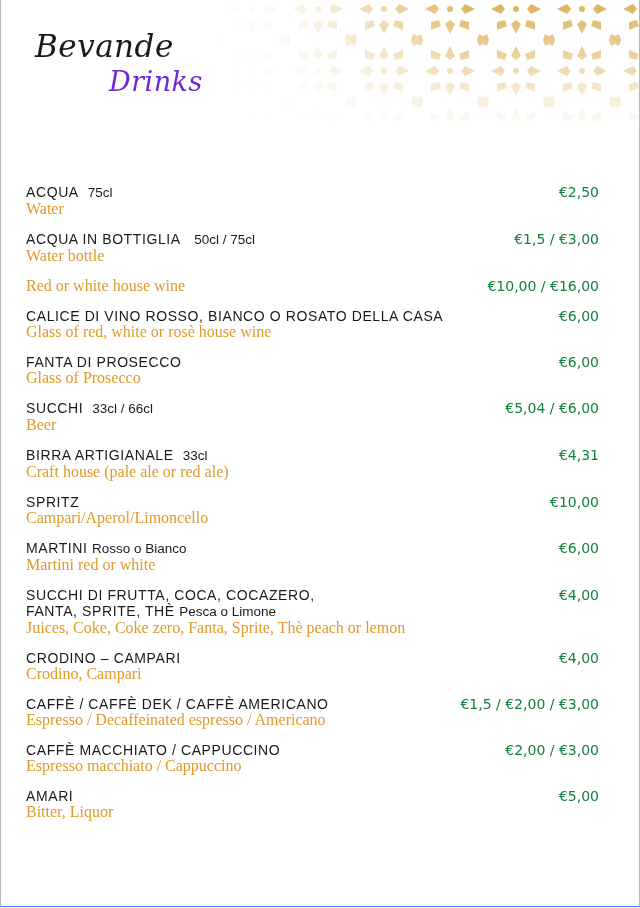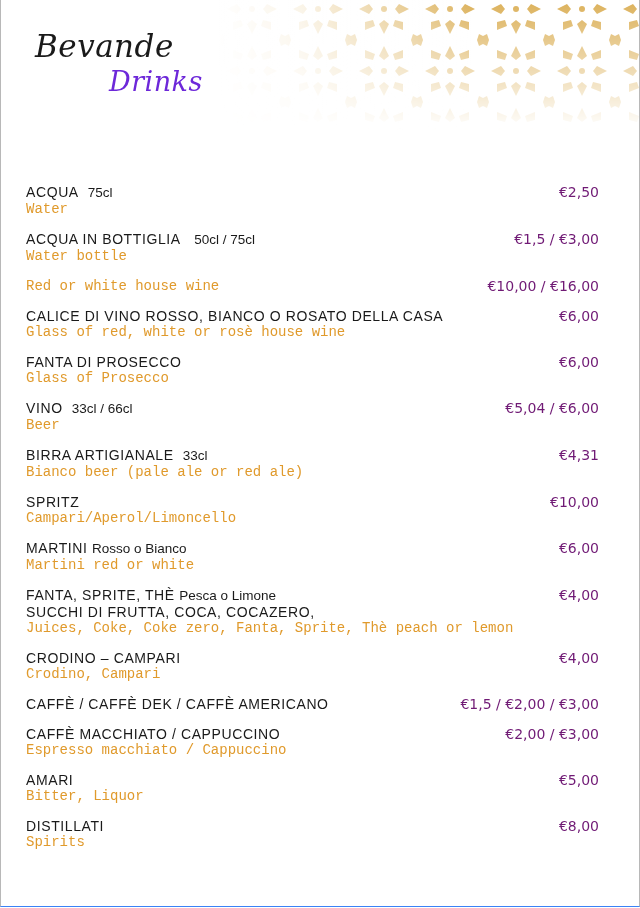--- a/index.html
+++ b/index.html
@@ -50,27 +50,27 @@
       display: flex; justify-content: space-between; align-items: flex-start;
     }
     .names { flex: 1; }
     .name {
       font-family: "Liberation Sans", sans-serif;
       font-size: 14px; line-height: 16px; color: #1a1a1a;
       letter-spacing: 0.6px; white-space: nowrap;
     }
     .name .size { letter-spacing: 0; font-size: 13.5px; }
     .desc {
-      font-family: Liberation Mono, monospace;
-      font-size: 14px; line-height: 16px; color: #e09a2c;
+      font-family: Liberation Serif, serif;
+      font-size: 16px; line-height: 16px; color: #e09a2c;
       white-space: nowrap;
     }
     .price {
       font-family: "DejaVu Sans", sans-serif;
-      font-size: 14px; line-height: 16px; color: #701a75;
+      font-size: 14px; line-height: 16px; color: #15803d;
       white-space: nowrap; text-align: right;
     }
   </style>
 </head>
 <body>
 
 <div class="page">
 
   <div class="pattern">
     <svg width="420" height="130" xmlns="http://www.w3.org/2000/svg">
@@ -151,32 +151,32 @@
           <div class="name"><span>FANTA DI PROSECCO</span></div>
           <div class="desc">Glass of Prosecco</div>
         </div>
         <div class="price">€6,00</div>
       </div>
     </div>
 
     <div class="item">
       <div class="row">
         <div class="names">
-          <div class="name"><span>VINO</span>&nbsp;&nbsp;<span class="size">33cl / 66cl</span></div>
+          <div class="name"><span>SUCCHI</span>&nbsp;&nbsp;<span class="size">33cl / 66cl</span></div>
           <div class="desc">Beer</div>
         </div>
         <div class="price">€5,04 / €6,00</div>
       </div>
     </div>
 
     <div class="item">
       <div class="row">
         <div class="names">
           <div class="name"><span>BIRRA ARTIGIANALE</span>&nbsp;&nbsp;<span class="size">33cl</span></div>
-          <div class="desc">Bianco beer (pale ale or red ale)</div>
+          <div class="desc">Craft house (pale ale or red ale)</div>
         </div>
         <div class="price">€4,31</div>
       </div>
     </div>
 
     <div class="item">
       <div class="row">
         <div class="names">
           <div class="name"><span>SPRITZ</span></div>
           <div class="desc">Campari/Aperol/Limoncello</div>
@@ -191,42 +191,43 @@
           <div class="name"><span>MARTINI</span> <span class="size">Rosso o Bianco</span></div>
           <div class="desc">Martini red or white</div>
         </div>
         <div class="price">€6,00</div>
       </div>
     </div>
 
     <div class="item">
       <div class="row">
         <div class="names">
+          <div class="name">SUCCHI DI FRUTTA, COCA, COCAZERO,</div>
           <div class="name"><span>FANTA, SPRITE, THÈ</span> <span class="size">Pesca o Limone</span></div>
-          <div class="name">SUCCHI DI FRUTTA, COCA, COCAZERO,</div>
           <div class="desc">Juices, Coke, Coke zero, Fanta, Sprite, Thè peach or lemon</div>
         </div>
         <div class="price">€4,00</div>
       </div>
     </div>
 
     <div class="item">
       <div class="row">
         <div class="names">
           <div class="name"><span>CRODINO – CAMPARI</span></div>
           <div class="desc">Crodino, Campari</div>
         </div>
         <div class="price">€4,00</div>
       </div>
     </div>
 
     <div class="item">
       <div class="row">
         <div class="names">
           <div class="name"><span>CAFFÈ / CAFFÈ DEK / CAFFÈ AMERICANO</span></div>
+          <div class="desc">Espresso / Decaffeinated espresso / Americano</div>
         </div>
         <div class="price">€1,5 / €2,00 / €3,00</div>
       </div>
     </div>
 
     <div class="item">
       <div class="row">
         <div class="names">
           <div class="name"><span>CAFFÈ MACCHIATO / CAPPUCCINO</span></div>
           <div class="desc">Espresso macchiato / Cappuccino</div>
@@ -238,24 +239,15 @@
     <div class="item">
       <div class="row">
         <div class="names">
           <div class="name"><span>AMARI</span></div>
           <div class="desc">Bitter, Liquor</div>
         </div>
         <div class="price">€5,00</div>
       </div>
     </div>
 
-    <div class="item">
-      <div class="row">
-        <div class="names">
-          <div class="name"><span>DISTILLATI</span></div>
-          <div class="desc">Spirits</div>
-        </div>
-        <div class="price">€8,00</div>
-      </div>
-    </div>
 
   </div>
 </div>
 
 </body></html>

